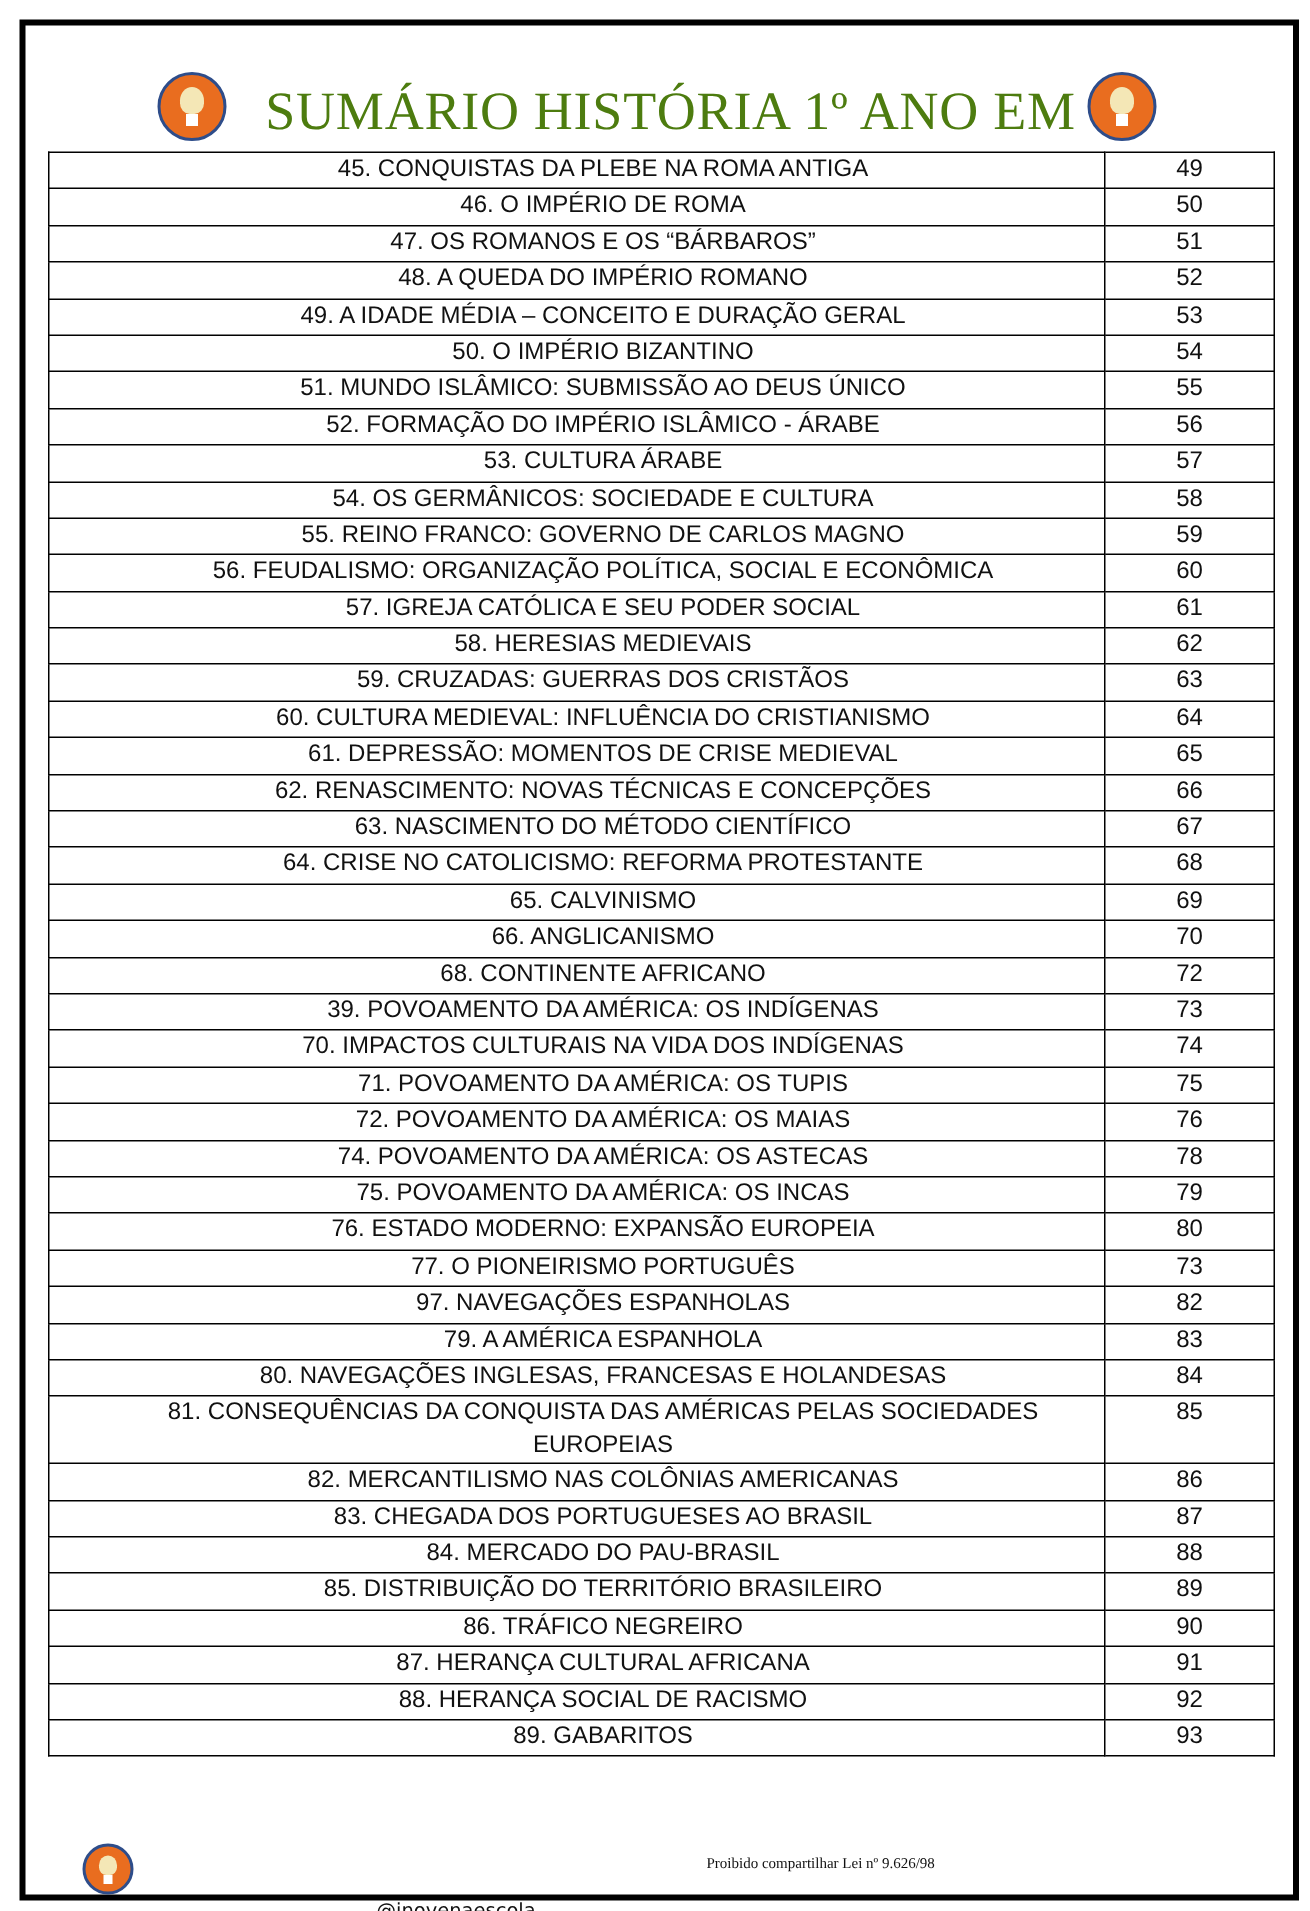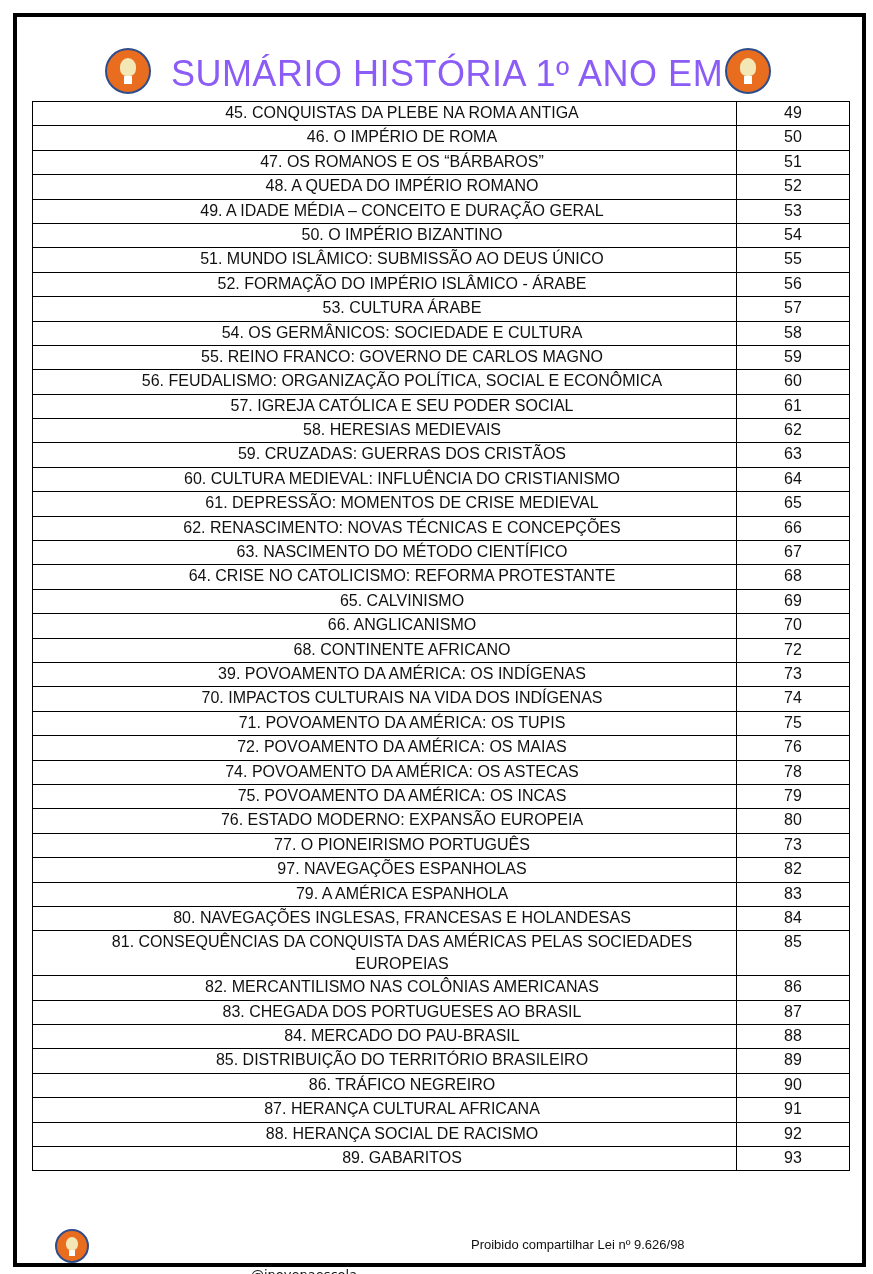--- a/index.html
+++ b/index.html
@@ -1,38 +1,38 @@
 <!DOCTYPE html>
 <html><head>
 <meta charset="utf-8">
 <style>
   html, body { margin: 0; padding: 0; background: #ffffff; }
   body { width: 873px; height: 1274px; position: relative; overflow: hidden; font-family: "Liberation Sans", sans-serif; }
   .frame { position: absolute; left: 13px; top: 13px; width: 845px; height: 1246px; border: 4px solid #000; background: #fff; }
   .header { position: absolute; left: 0; top: 28px; width: 100%; height: 60px; }
-  .title { position: absolute; left: 150px; top: 6px; width: 560px; text-align: center; font-family: Liberation Sans, sans-serif; font-size: 36px; line-height: 46px; color: #8b5cf6; letter-spacing: 0.5px; font-variant: small-caps; }
+  .title { position: absolute; left: 150px; top: 6px; width: 560px; text-align: center; font-family: Liberation Serif, serif; font-size: 36px; line-height: 46px; color: #4d7c0f; letter-spacing: 0.5px; font-variant: small-caps; }
   .logo { position: absolute; width: 46px; height: 46px; border-radius: 50%; background: #e96d1f; border: 2px solid #2e4d8a; box-sizing: border-box; overflow: hidden; }
   .logo .bulb { position: absolute; left: 13px; top: 8px; width: 16px; height: 18px; border-radius: 50% 50% 40% 40%; background: #f4e7b6; }
   .logo .base { position: absolute; left: 17px; top: 26px; width: 8px; height: 8px; background: #ffffff; }
   .logo .i9 { position: absolute; left: 0; top: 9px; width: 100%; text-align: center; font-size: 10px; font-weight: normal; color: #1d3b7a; font-family: "DejaVu Sans", sans-serif; padding-left: 29px; }
   .logo-left { left: 88px; top: 3px; }
   .logo-right { left: 708px; top: 3px; }
   table.toc { position: absolute; left: 15px; top: 84px; width: 817px; border-collapse: collapse; table-layout: fixed; }
   table.toc td { border: 1px solid #000; font-size: 16px; color: #111; padding: 0; height: 23.4px; line-height: 22px; vertical-align: top; }
   table.toc td.item { padding-left: 47px; padding-right: 12px; text-align: center; }
   table.toc td.page { text-align: center; }
   .col-item { width: 704px; }
   .col-page { width: 113px; }
   .footer { position: absolute; left: 0; top: 1210px; width: 100%; height: 40px; }
   .footer .logo { width: 34px; height: 34px; left: 38px; top: 2px; }
   .footer .logo .bulb { left: 9px; top: 6px; width: 12px; height: 13px; }
   .footer .logo .base { left: 12px; top: 19px; width: 6px; height: 6px; }
   .footer .logo .i9 { top: 6px; font-size: 8px; }
   .handle { position: absolute; left: 234px; top: 0; font-family: "DejaVu Sans", sans-serif; font-size: 13px; color: #111; margin-top: 40px; }
-  .legal { position: absolute; left: 454px; top: 10px; font-family: Liberation Sans, sans-serif; font-size: 13px; color: #111; }
+  .legal { position: absolute; left: 454px; top: 10px; font-family: Liberation Serif, serif; font-size: 10px; color: #111; }
 </style>
 </head>
 <body>
 
 <div class="frame">
   <div class="header">
     <div class="logo logo-left">
       <div class="bulb"></div>
       <div class="base"></div>
       <div class="i9">i9</div>

